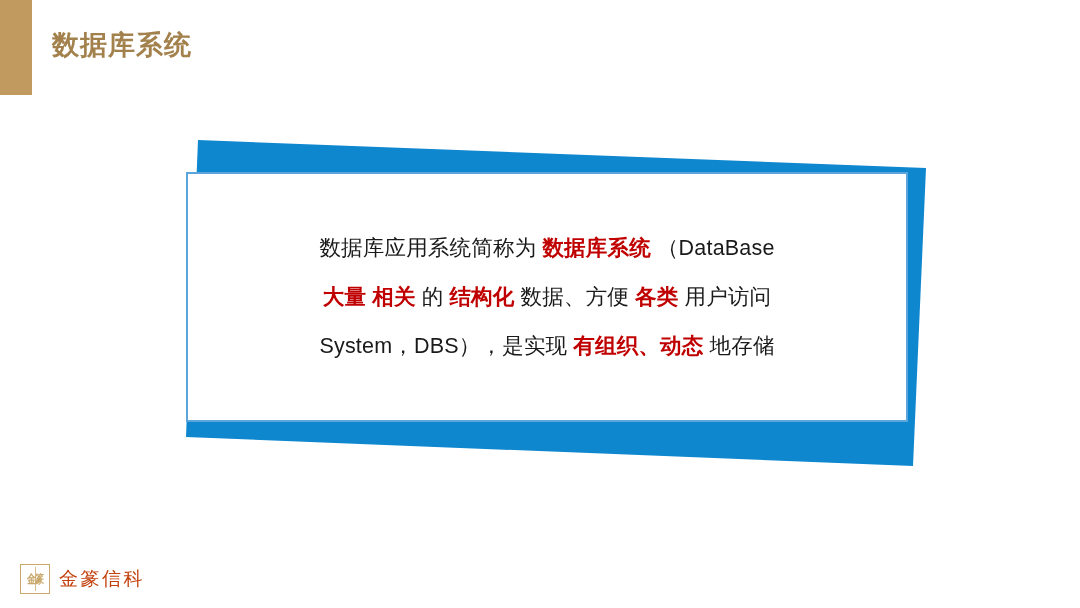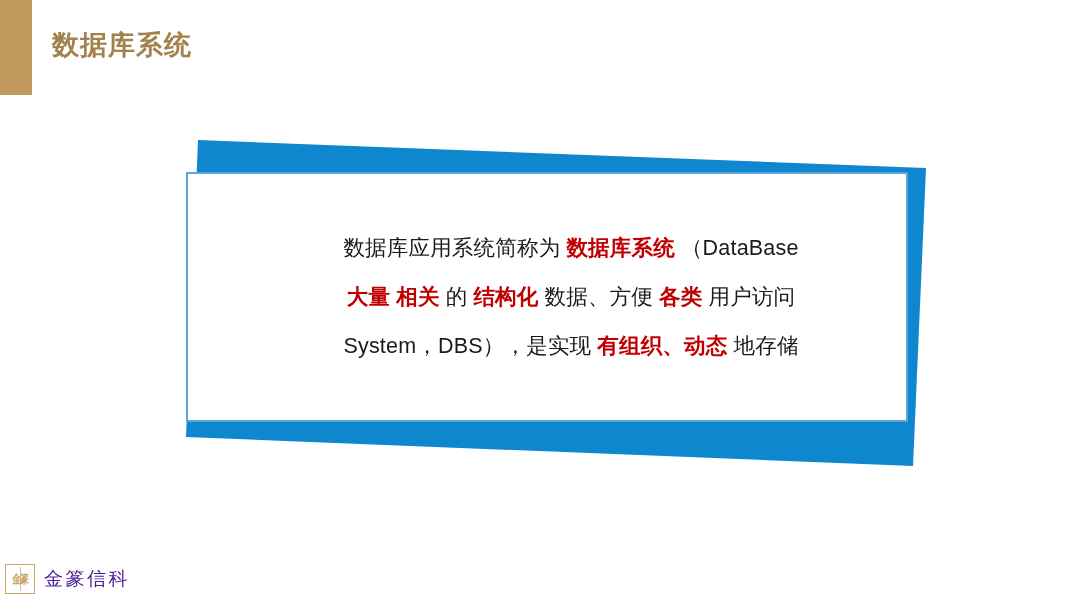--- a/index.html
+++ b/index.html
@@ -75,21 +75,20 @@
     left: 0;
     top: 0;
     width: 100%;
     height: 100%;
     display: flex;
     flex-direction: column;
     justify-content: center;
     align-items: center;
     padding: 0 30px;
     box-sizing: border-box;
-    margin-left: 24px;
   }
 
   .para-line {
     font-size: 21.5px;
     line-height: 49px;
     color: #1a1a1a;
     text-align: center;
     white-space: nowrap;
     letter-spacing: 0.2px;
   }
@@ -98,21 +97,21 @@
     font-weight: bold;
   }
   .para-line .sp {
     display: inline-block;
     width: 6px;
   }
 
   
   .footer-logo {
     position: absolute;
-    left: 5px;
+    left: 20px;
     top: 564px;
     display: flex;
     align-items: center;
     gap: 9px;
   }
   .logo-mark {
     width: 30px;
     height: 30px;
     border: 1.5px solid #C9A86C;
     box-sizing: border-box;
@@ -135,21 +134,21 @@
   .logo-mark .seal-div-v {
     position: absolute;
     left: 50%;
     top: 2px;
     bottom: 2px;
     width: 1px;
     background: #D7BD8C;
   }
   .logo-text {
     font-size: 19px;
-    color: #4c1d95;
+    color: #c2410c;
     letter-spacing: 2.5px;
     line-height: 30px;
     white-space: nowrap;
   }
 </style>
 </head>
 <body>
 
 <div class="slide">
 

